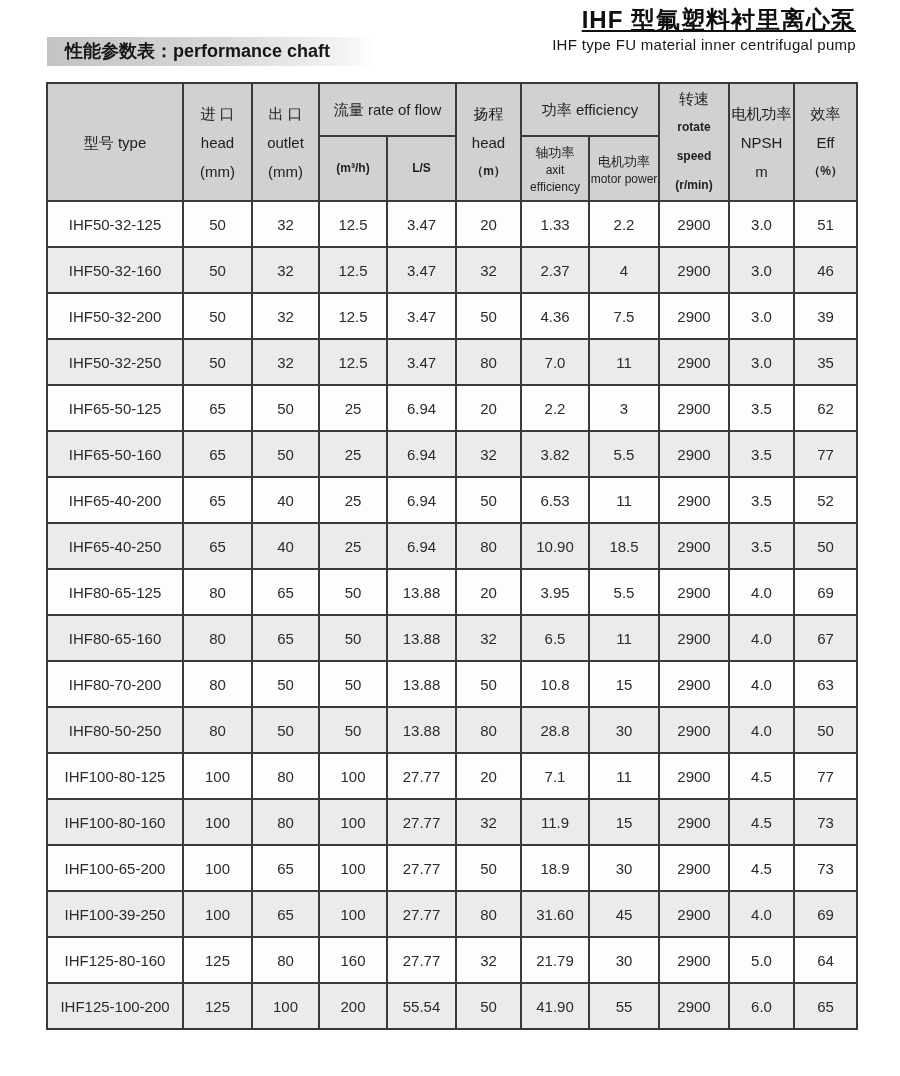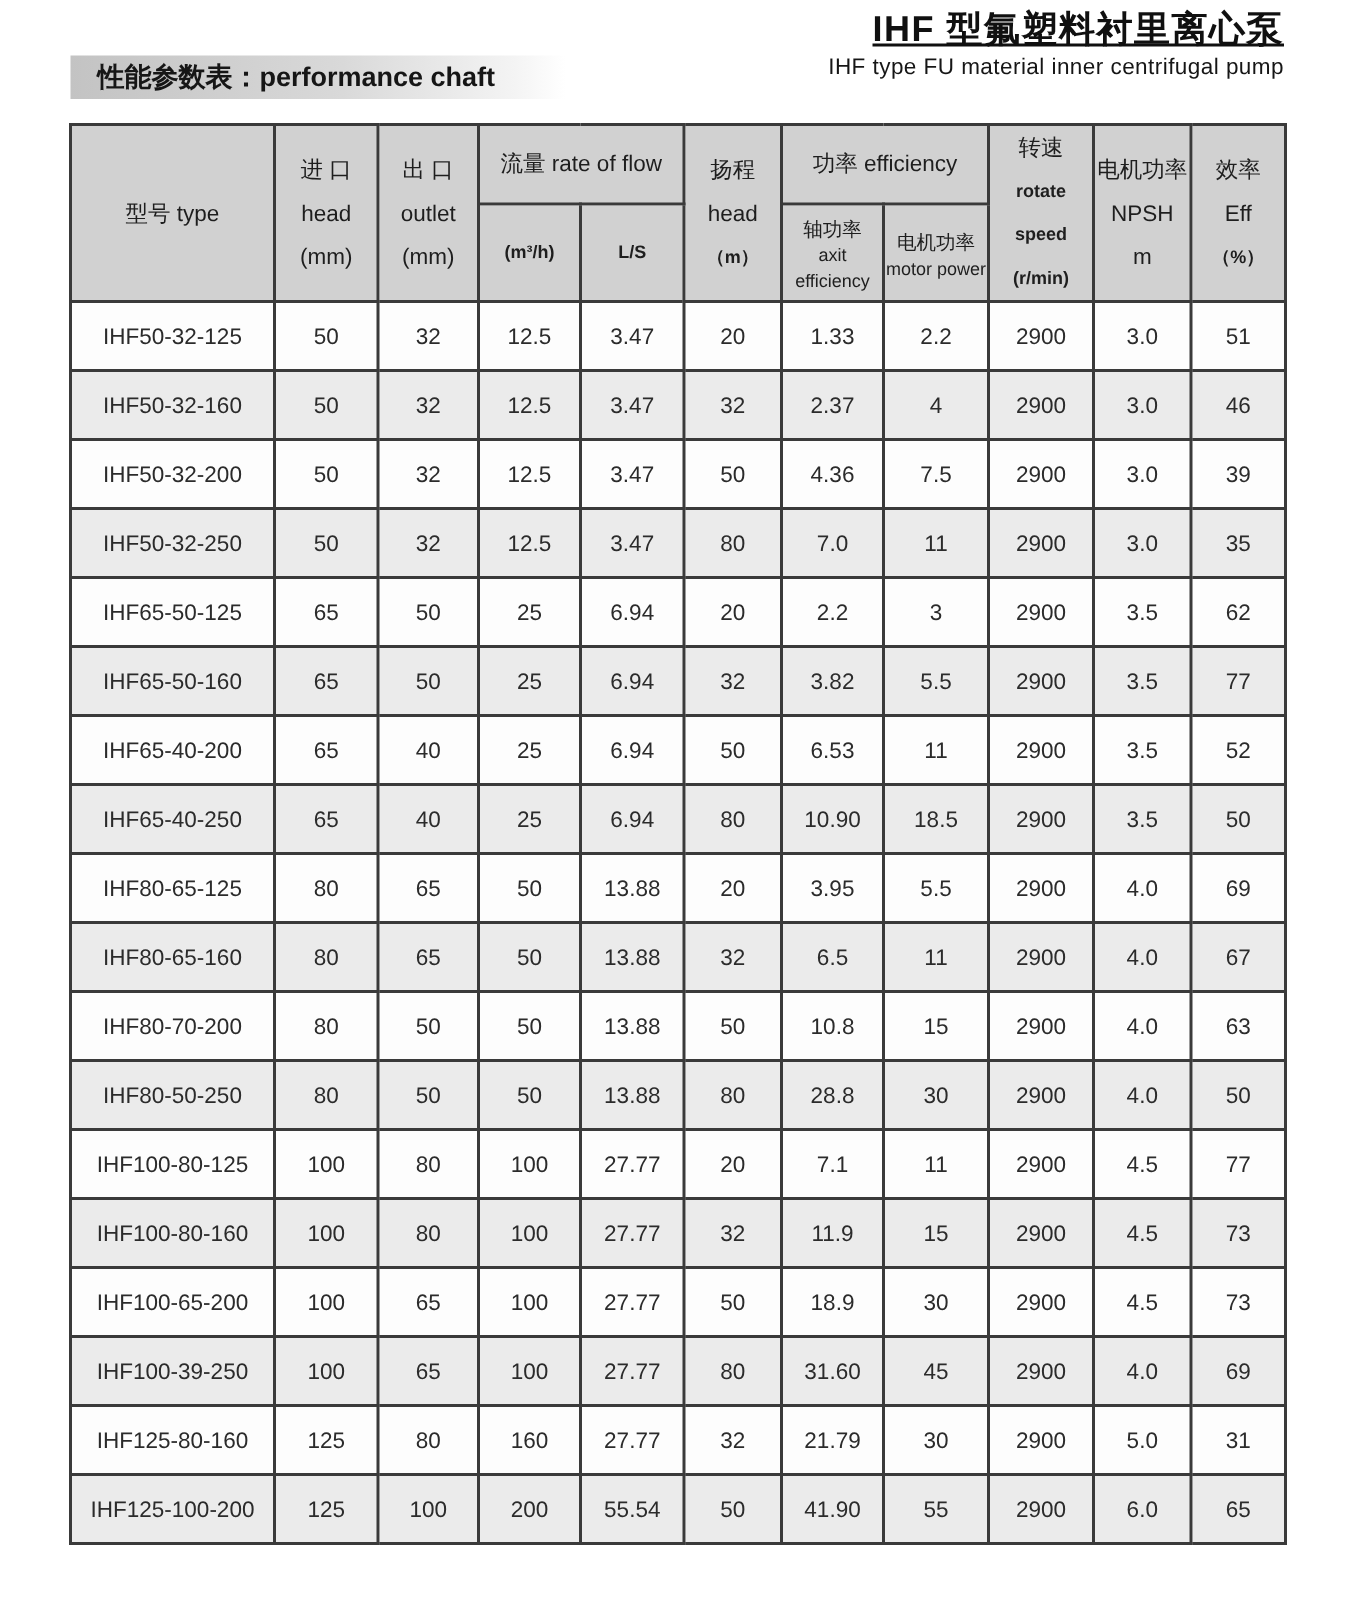--- a/index.html
+++ b/index.html
@@ -333,21 +333,21 @@
           <td class="model-cell">IHF125-80-160</td>
           <td>125</td>
           <td>80</td>
           <td>160</td>
           <td>27.77</td>
           <td>32</td>
           <td>21.79</td>
           <td>30</td>
           <td>2900</td>
           <td>5.0</td>
-          <td>31</td>
+          <td>64</td>
         </tr>
         <tr class="stripe">
           <td class="model-cell">IHF125-100-200</td>
           <td>125</td>
           <td>100</td>
           <td>200</td>
           <td>55.54</td>
           <td>50</td>
           <td>41.90</td>
           <td>55</td>

